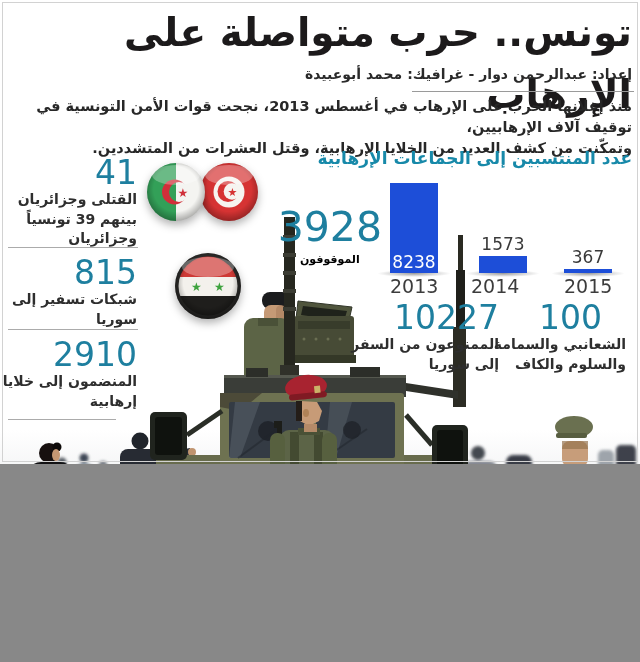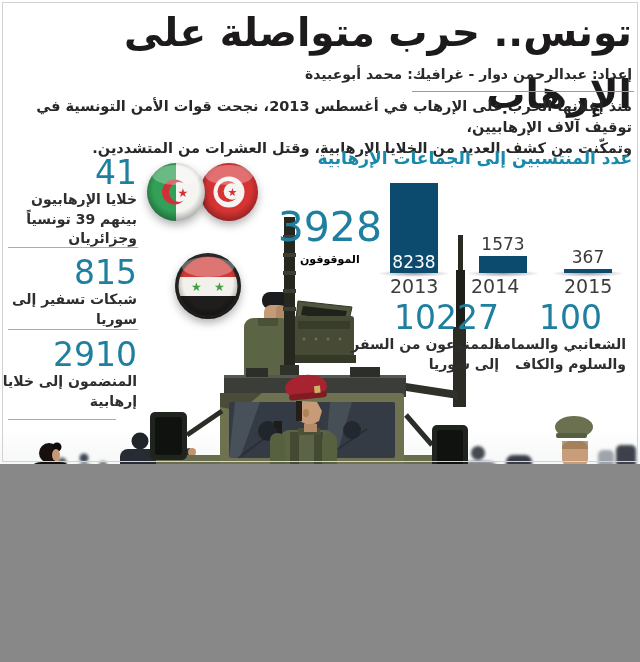--- a/index.html
+++ b/index.html
@@ -8,21 +8,21 @@
   .frame{position:absolute;inset:2px;border:1px solid #d2d2d2;pointer-events:none;z-index:9;}
   .title{position:absolute;top:2px;right:8px;left:8px;text-align:right;font-size:39px;font-weight:bold;
          color:#1c1a1b;z-index:5;line-height:62px;}
   .credit{position:absolute;top:66px;right:8px;font-size:14px;font-weight:bold;color:#2a2a2a;z-index:5;}
   .credit-rule{position:absolute;top:91px;right:6px;width:222px;height:1px;background:#9a9a9a;z-index:5;}
   .intro{position:absolute;top:96px;right:8px;left:12px;text-align:right;font-size:14.5px;font-weight:bold;
          color:#272727;line-height:21px;z-index:5;}
   .section-heading{position:absolute;top:148px;right:8px;font-size:17px;font-weight:bold;color:#1789a9;z-index:5;}
   
   .chart{position:absolute;left:378px;top:176px;width:254px;height:122px;direction:ltr;z-index:5;}
-  .bar{position:absolute;bottom:25px;width:48px;background:#0c4a6e;}
+  .bar{position:absolute;bottom:25px;width:48px;background:#1d4ed8;}
   .bar .inside-val{position:absolute;bottom:1px;left:0;width:100%;text-align:center;color:#fff;font-size:17px;}
   .bar-val-above{position:absolute;width:80px;text-align:center;font-size:17px;color:#3a3a3a;}
   .bar-shadow{position:absolute;bottom:21px;height:7px;width:74px;
               background:radial-gradient(ellipse at center,rgba(40,40,40,.45),rgba(0,0,0,0) 70%);}
   .year{position:absolute;top:99px;width:48px;text-align:center;font-size:19px;color:#3c3c3c;}
   .chart-annot{position:absolute;top:206px;right:258px;text-align:center;z-index:5;}
   .chart-annot .num{font-size:41px;color:#1e7f9f;line-height:42px;}
   .chart-annot .lbl{font-size:11px;font-weight:bold;color:#000000;margin-top:5px;}
   
   .stat{position:absolute;z-index:5;}
@@ -72,21 +72,21 @@
     <div class="year" style="left:186px">2015</div>
   </div>
 
   <div class="chart-annot">
     <div class="num">3928</div>
     <div class="lbl">الموقوفون</div>
   </div>
 
   <div class="stat" style="top:156px;right:503px">
     <div class="num">41</div>
-    <div class="lbl">خلايا الإرهابيون</div>
+    <div class="lbl">القتلى وجزائريان</div>
     <div class="lbl">بينهم 39 تونسياً وجزائريان</div>
   </div>
   <div class="sep" style="top:247px;left:8px;width:130px"></div>
   <div class="stat" style="top:256px;right:503px">
     <div class="num">815</div>
     <div class="lbl">شبكات تسفير إلى سوريا</div>
   </div>
   <div class="sep" style="top:329px;left:8px;width:130px"></div>
   <div class="stat" style="top:338px;right:503px">
     <div class="num">2910</div>

